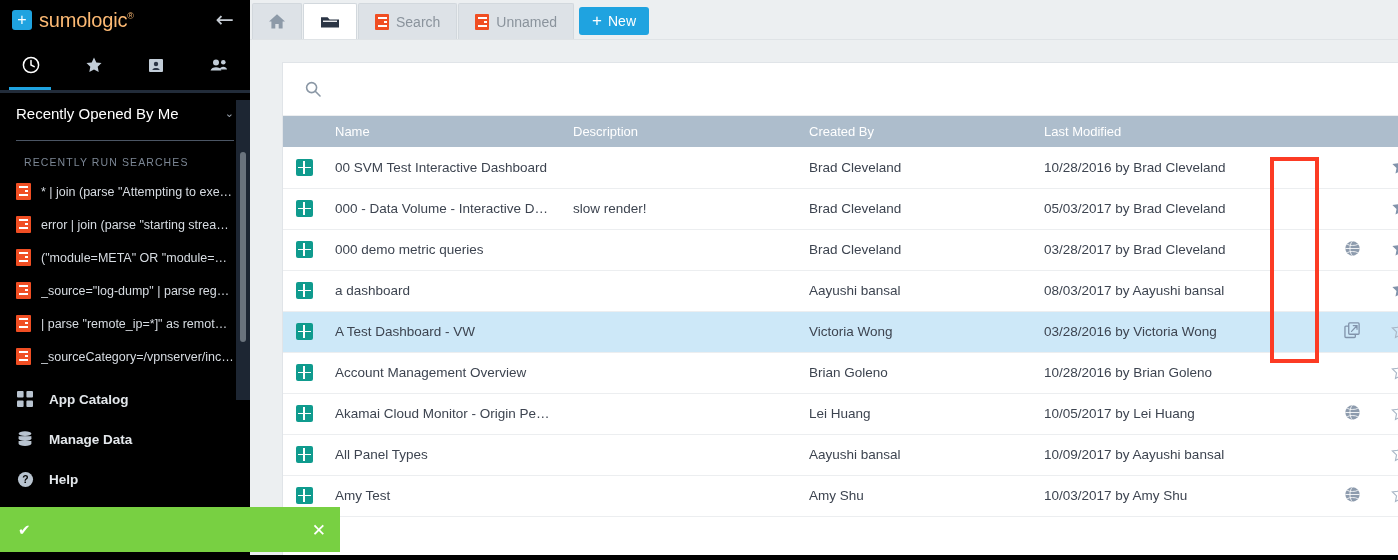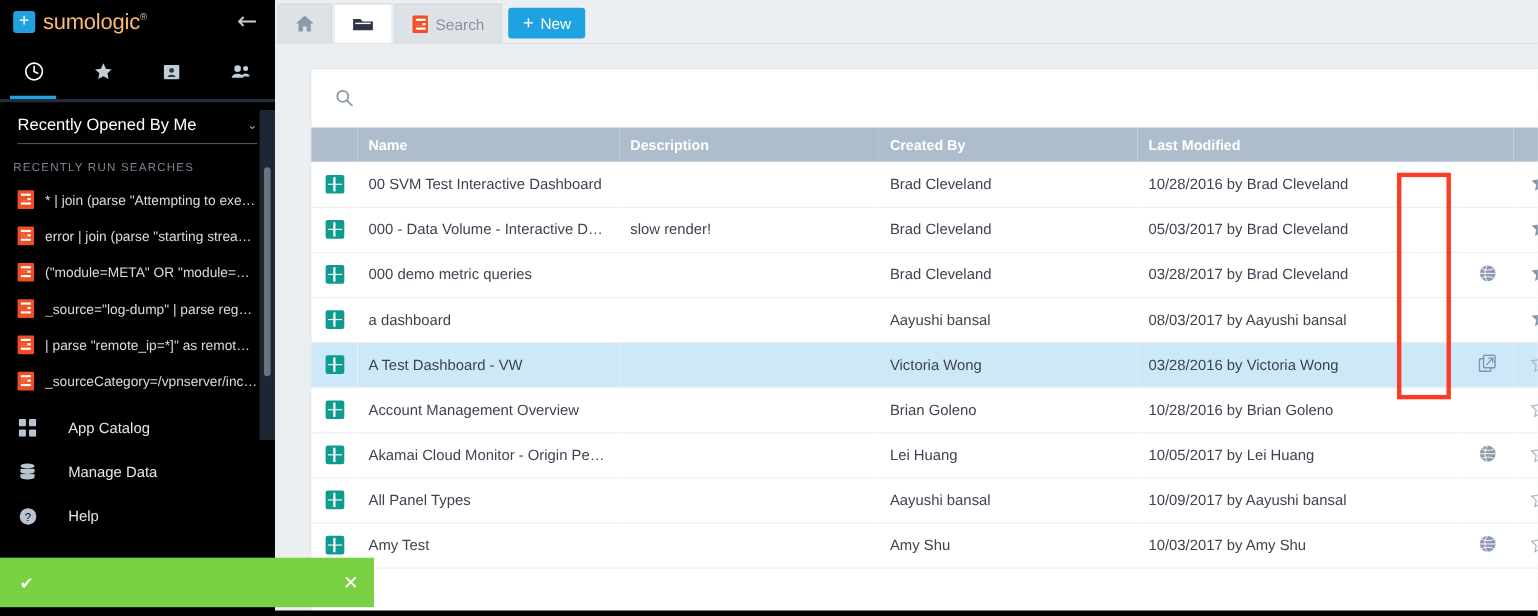--- a/index.html
+++ b/index.html
@@ -53,28 +53,28 @@
   }
   .tabs-divider {
     height: 3px; background: #222c3a;
   }
 
   .panel-head {
     padding: 12px 16px 9px 16px;
   }
   .panel-head-inner {
     display: flex; align-items: center; justify-content: space-between;
-    border-bottom: 1px solid #4b5564; padding-bottom: 8px;
+    border-bottom: 1px solid #4b5564; padding-bottom: 18px;
   }
   .panel-title { color: #ffffff; font-size: 15px; }
   .panel-chevron { color: #9aa3ae; font-size: 11px; font-family: "DejaVu Sans", sans-serif; }
 
   .section-label {
     color: #7b8694; font-size: 10.5px; letter-spacing: 1.1px;
-    padding: 6px 16px 7px 12px; text-transform: uppercase;
+    padding: 6px 16px 7px 24px; text-transform: uppercase;
   }
   .search-list { }
   .search-item {
     display: flex; align-items: center; gap: 10px;
     height: 33px; padding: 0 16px; cursor: pointer;
   }
   .doc-icon {
     width: 15px; height: 17px; flex: none; position: relative;
     background: #f04e23; border-radius: 1px;
   }
@@ -87,22 +87,22 @@
     content: ""; position: absolute; left: 3px; top: 7px;
     width: 6px; height: 2px; background: #f04e23;
   }
   .search-item-label {
     color: #d7dce2; font-size: 12.5px; white-space: nowrap;
     overflow: hidden; text-overflow: ellipsis;
   }
 
   .nav-list { margin-top: 6px; }
   .nav-item {
-    display: flex; align-items: center; gap: 28px;
-    height: 40px; padding: 0 16px; cursor: pointer;
+    display: flex; align-items: center; gap: 15px;
+    height: 40px; padding: 0 16px; cursor: pointer; font-weight: bold;
   }
   .nav-item .nav-ico { width: 18px; display: flex; justify-content: center; flex:none; }
   .nav-item-label { color: #e3e7eb; font-size: 13.5px; }
 
   .sb-scroll {
     position: absolute; right: 4px; top: 152px;
     width: 6px; height: 190px; background: #6a737d; border-radius: 3px;
   }
   .sb-track {
     position: absolute; right: 0px; top: 100px; width: 14px; height: 300px;
@@ -146,21 +146,21 @@
   }
   .searchbar input {
     border: none; outline: none; font-size: 13.5px; flex: 1;
     margin-left: 12px; color: #3c4450;
     font-family: "Liberation Sans", sans-serif;
   }
   .searchbar input::placeholder { color: #9aa3ad; }
 
   table { width: 100%; border-collapse: collapse; table-layout: fixed; }
   thead th {
-    background: #adbdcc; color: #ffffff; font-size: 13px; font-weight: bold;
+    background: #adbdcc; color: #ffffff; font-size: 13px; font-weight: normal;
     text-align: left; height: 31px; padding: 0 10px;
   }
   .col-icon   { width: 42px; }
   .col-name   { width: 238px; }
   .col-desc   { width: 236px; }
   .col-by     { width: 235px; }
   .col-mod    { width: 295px; }
   .col-glob   { width: 47px; }
   .col-star   { width: 48px; }
 
@@ -332,20 +332,24 @@
       </div>
       <div class="tab active">
         <svg width="20" height="16" viewBox="0 0 20 16">
             <path d="M1 3.2 L1 13.6 L19 13.6 L19 5.6 L9.6 5.6 L7.6 3.2 Z" fill="#2b3545"></path>
             <rect x="3" y="6.6" width="14" height="1.3" fill="#ffffff"></rect>
           </svg>
       </div>
       <div class="tab">
         <span class="doc-icon"></span>
         <span>Search</span>
+      </div>
+      <div class="tab">
+        <span class="doc-icon"></span>
+        <span>Unnamed</span>
       </div>
       <div class="tab-new">
         <span class="plus">+</span>
         <span>New</span>
       </div>
     </div>
 
     <div class="content-wrap">
       <div class="card">
 

